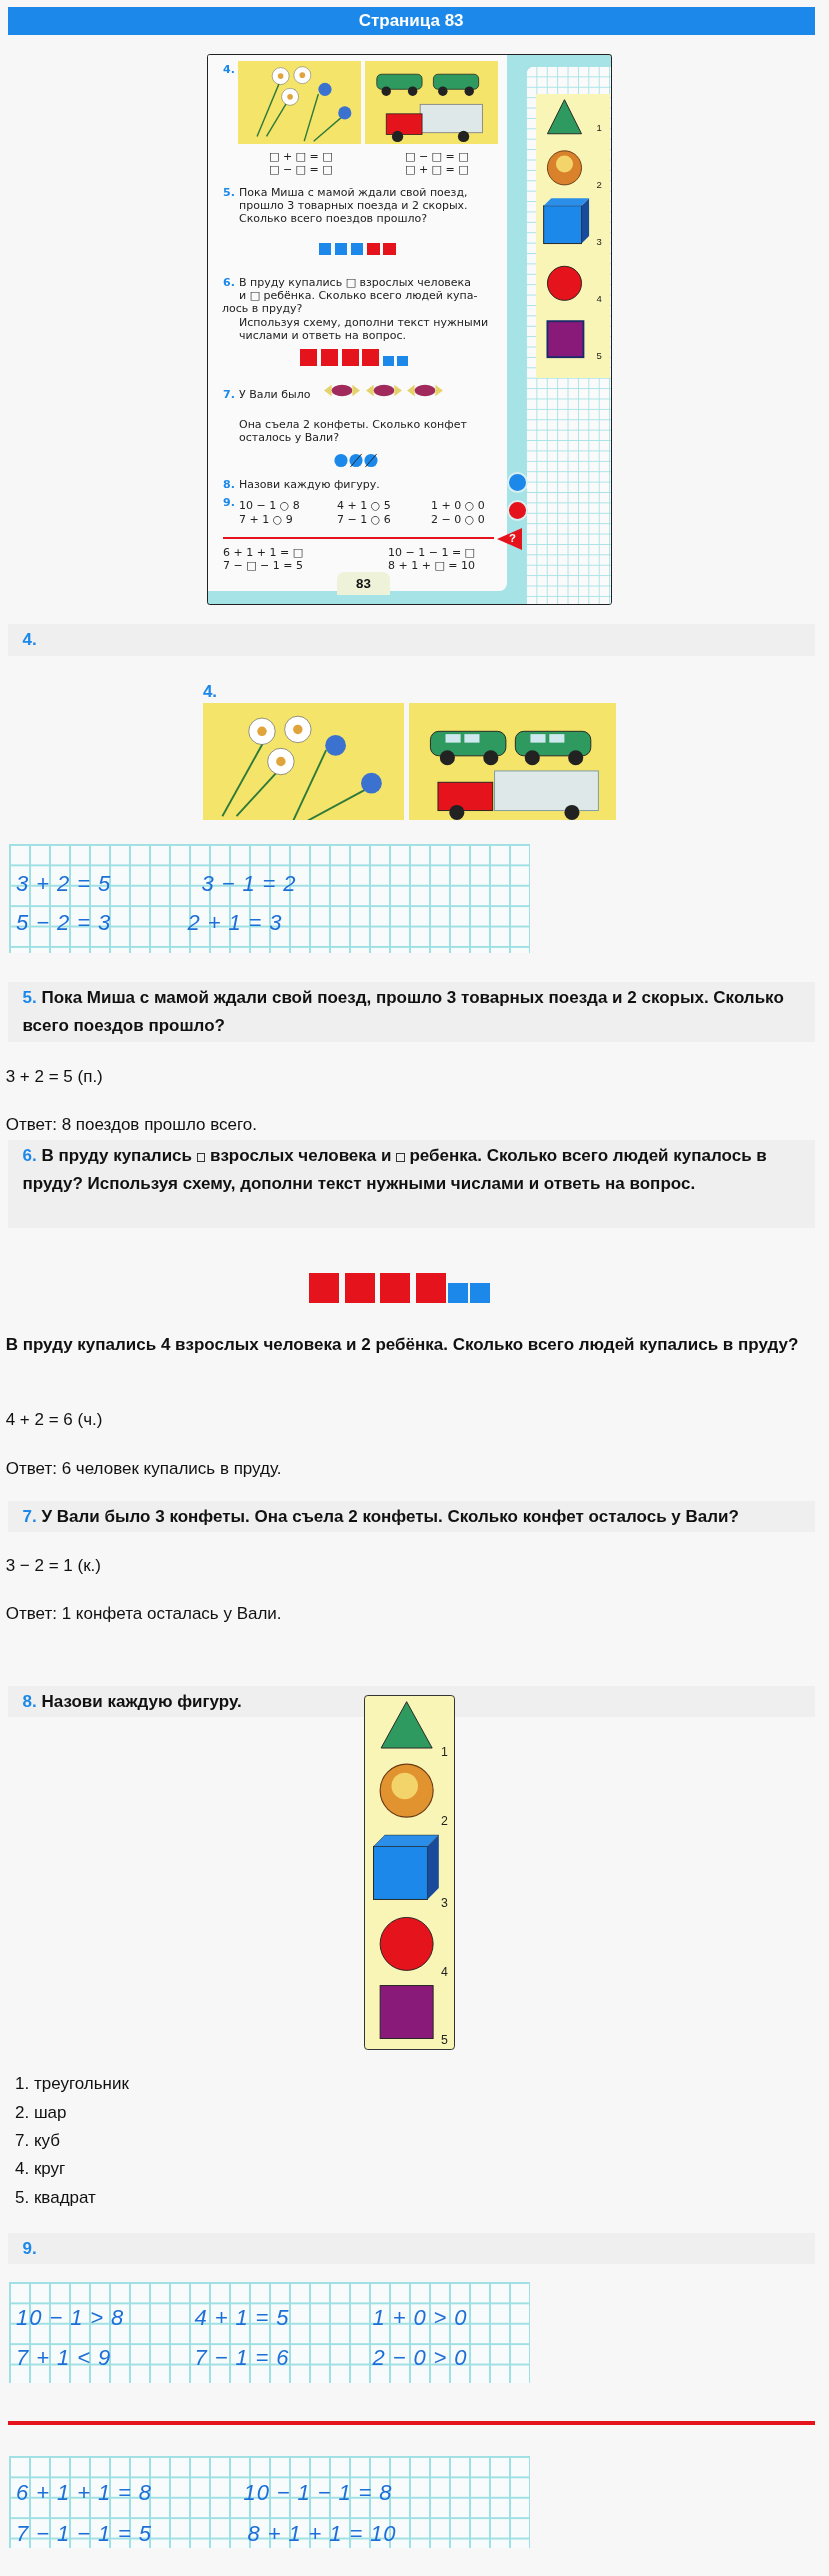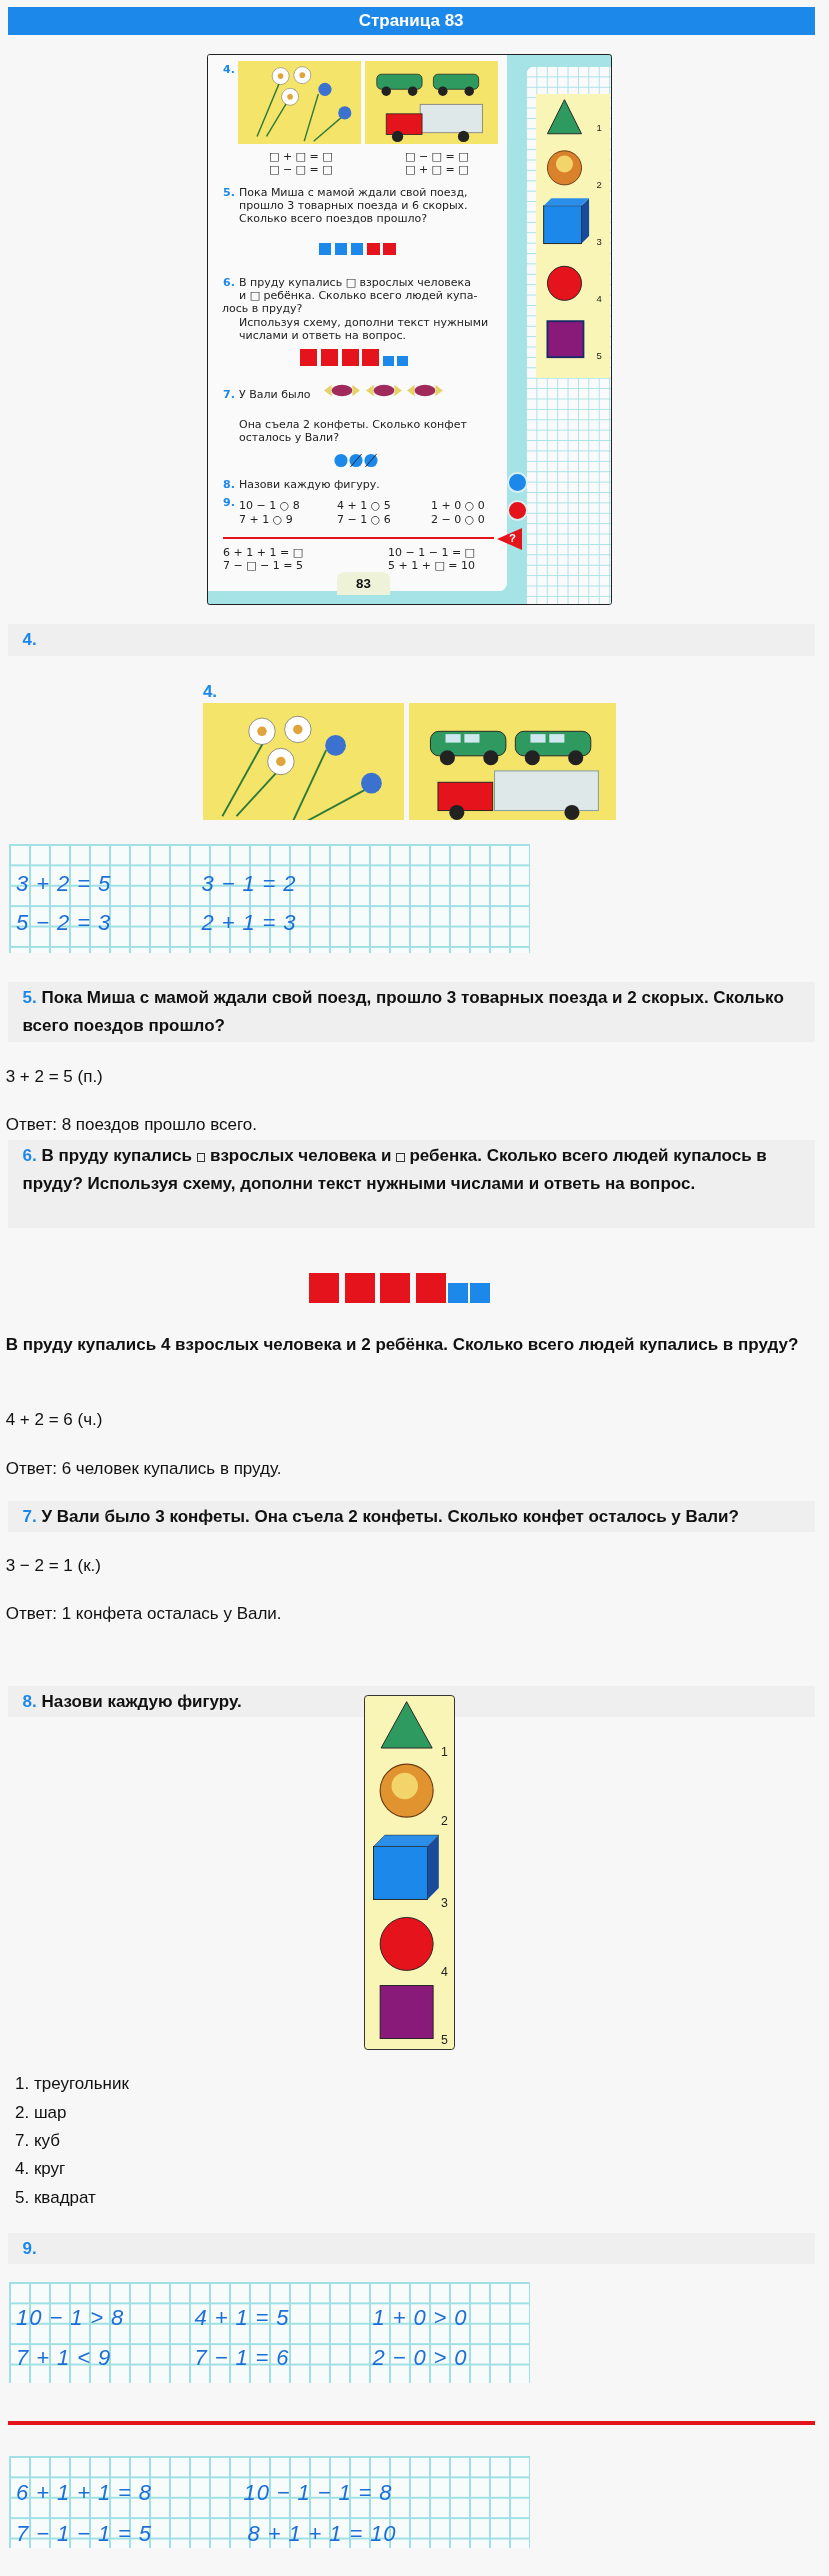--- a/index.html
+++ b/index.html
@@ -84,21 +84,21 @@
           </g>
       </svg>
     </div>
     <div class="tb-txt" style="left:61px;top:95px;">□ + □ = □</div>
     <div class="tb-txt" style="left:61px;top:108px;">□ − □ = □</div>
     <div class="tb-txt" style="left:197px;top:95px;">□ − □ = □</div>
     <div class="tb-txt" style="left:197px;top:108px;">□ + □ = □</div>
 
     <span class="tb-txt tb-n" style="left:15px;top:131px;">5.</span>
     <div class="tb-txt" style="left:31px;top:131px;">Пока Миша с мамой ждали свой поезд,</div>
-    <div class="tb-txt" style="left:31px;top:144px;">прошло 3 товарных поезда и 6 скорых.</div>
+    <div class="tb-txt" style="left:31px;top:144px;">прошло 3 товарных поезда и 2 скорых.</div>
     <div class="tb-txt" style="left:31px;top:157px;">Сколько всего поездов прошло?</div>
     <div style="position:absolute;left:111px;top:188px;display:flex;gap:3.8px;">
       <span style="width:12.3px;height:12.3px;background:#1b88ea;"></span>
       <span style="width:12.3px;height:12.3px;background:#1b88ea;"></span>
       <span style="width:12.3px;height:12.3px;background:#1b88ea;"></span>
       <span style="width:12.3px;height:12.3px;background:#e5131b;"></span>
       <span style="width:12.3px;height:12.3px;background:#e5131b;"></span>
     </div>
 
     <span class="tb-txt tb-n" style="left:15px;top:221px;">6.</span>
@@ -152,21 +152,21 @@
     <div class="tb-txt" style="left:31px;top:444px;">10 − 1 ○ 8</div>
     <div class="tb-txt" style="left:129px;top:444px;">4 + 1 ○ 5</div>
     <div class="tb-txt" style="left:223px;top:444px;">1 + 0 ○ 0</div>
     <div class="tb-txt" style="left:31px;top:458px;">7 + 1 ○ 9</div>
     <div class="tb-txt" style="left:129px;top:458px;">7 − 1 ○ 6</div>
     <div class="tb-txt" style="left:223px;top:458px;">2 − 0 ○ 0</div>
     <div style="position:absolute;left:15px;top:482px;width:271px;height:1.9px;background:#e5131b;"></div>
     <div class="tb-txt" style="left:15px;top:491px;">6 + 1 + 1 = □</div>
     <div class="tb-txt" style="left:15px;top:504px;">7 − □ − 1 = 5</div>
     <div class="tb-txt" style="left:180px;top:491px;">10 − 1 − 1 = □</div>
-    <div class="tb-txt" style="left:180px;top:504px;">5 + 1 + □ = 10</div>
+    <div class="tb-txt" style="left:180px;top:504px;">8 + 1 + □ = 10</div>
     <div class="tb-num">83</div>
   </div>
   <div class="tb-grid">
     <div style="position:absolute;left:9.5px;top:27.5px;width:74px;height:284px;background:#f9f5b6;">
       <svg width="74" height="284" viewBox="0 0 78 300">
         <polygon points="30,6 12,42 48,42" fill="#2e9a60" stroke="#222" stroke-width="1"></polygon>
         <circle cx="30" cy="78" r="18" fill="#d9822b" stroke="#6b3a14" stroke-width="1"></circle>
           <circle cx="30" cy="74" r="9" fill="#f3d46a"></circle>
         <rect x="8" y="118" width="40" height="40" fill="#1b88ea" stroke="#222"></rect>
           <polygon points="48,118 56,110 56,150 48,158" fill="#1a4a9a"></polygon>
@@ -240,21 +240,21 @@
           <circle cx="50" cy="116" r="8"></circle>
           <circle cx="172" cy="116" r="8"></circle>
         </g>
     </svg>
   </div>
 </div>
 <div class="abs grid" style="left:8.5px;top:844px;width:521px;height:109px;">
   <span class="eq" style="left:7.6px;top:26.5px;">3 + 2 = 5</span>
   <span class="eq" style="left:193px;top:26.5px;">3 − 1 = 2</span>
   <span class="eq" style="left:7.6px;top:66px;">5 − 2 = 3</span>
-  <span class="eq" style="left:193px;top:66px;">2 + 1 = 3</span>
+  <span class="eq" style="left:179px;top:66px;">2 + 1 = 3</span>
 </div>
 
 <div class="abs q-head" style="top:982px;height:60px;">
   <span class="q-num">5.</span>
   <span>Пока Миша с мамой ждали свой поезд, прошло 3 товарных поезда и 2 скорых. Сколько всего поездов прошло?</span>
 </div>
 <div class="abs plain" style="top:1065px;">3 + 2 = 5 (п.)</div>
 <div class="abs plain" style="top:1113px;">Ответ: 8 поездов прошло всего.</div>
 
 <div class="abs q-head" style="top:1140px;height:88px;">

